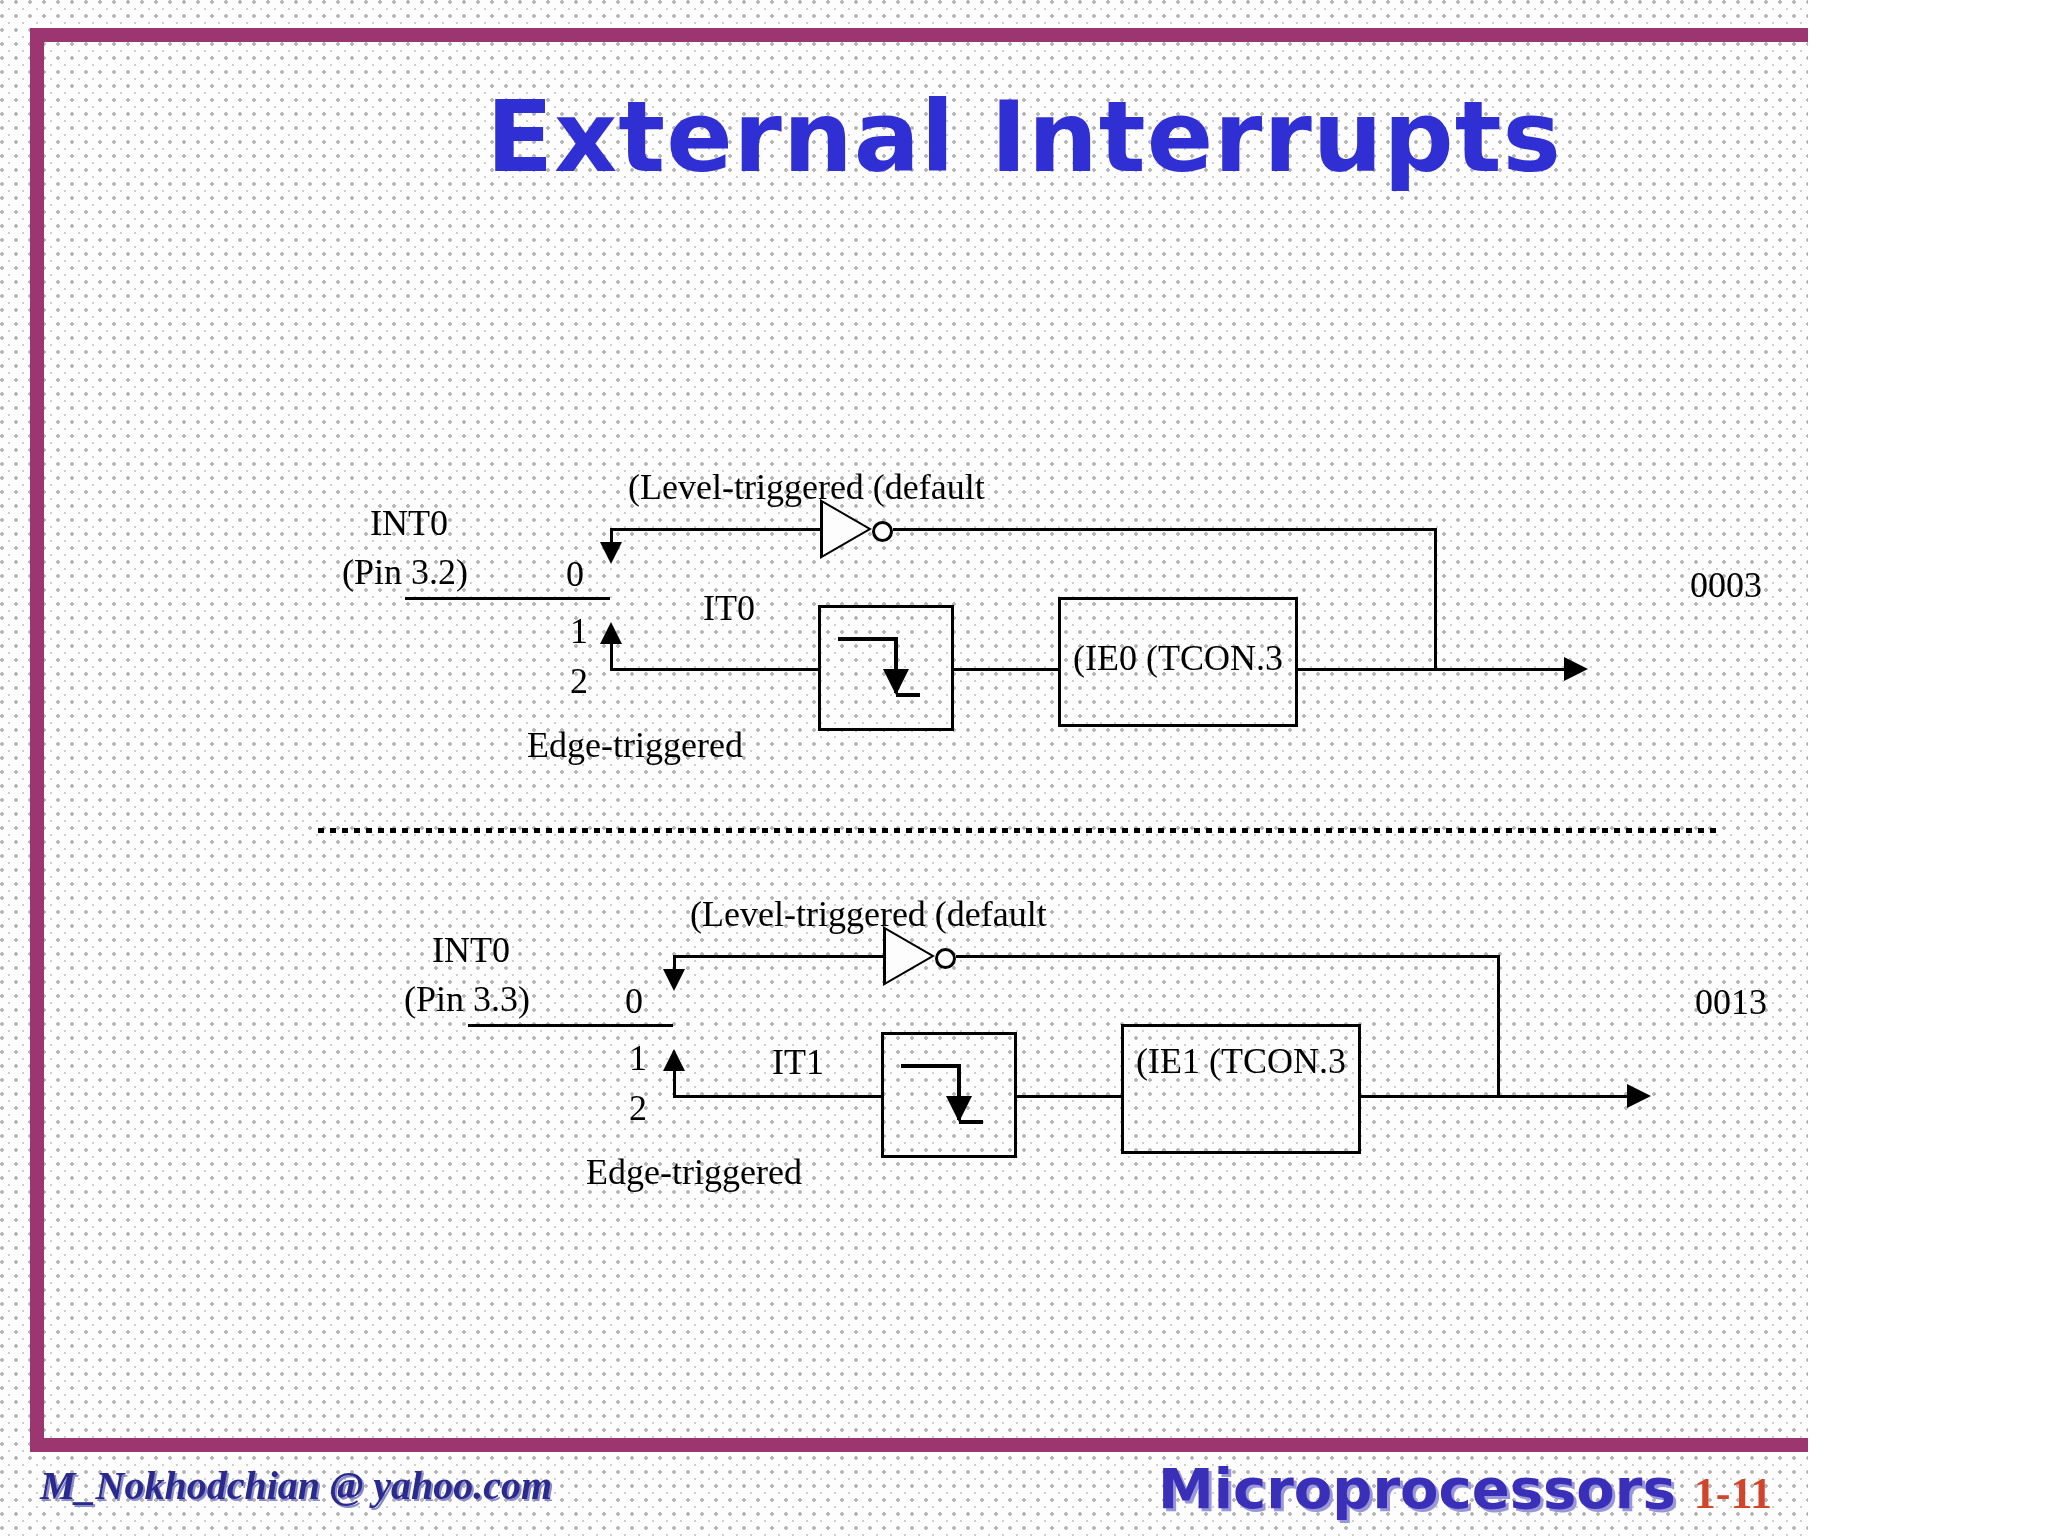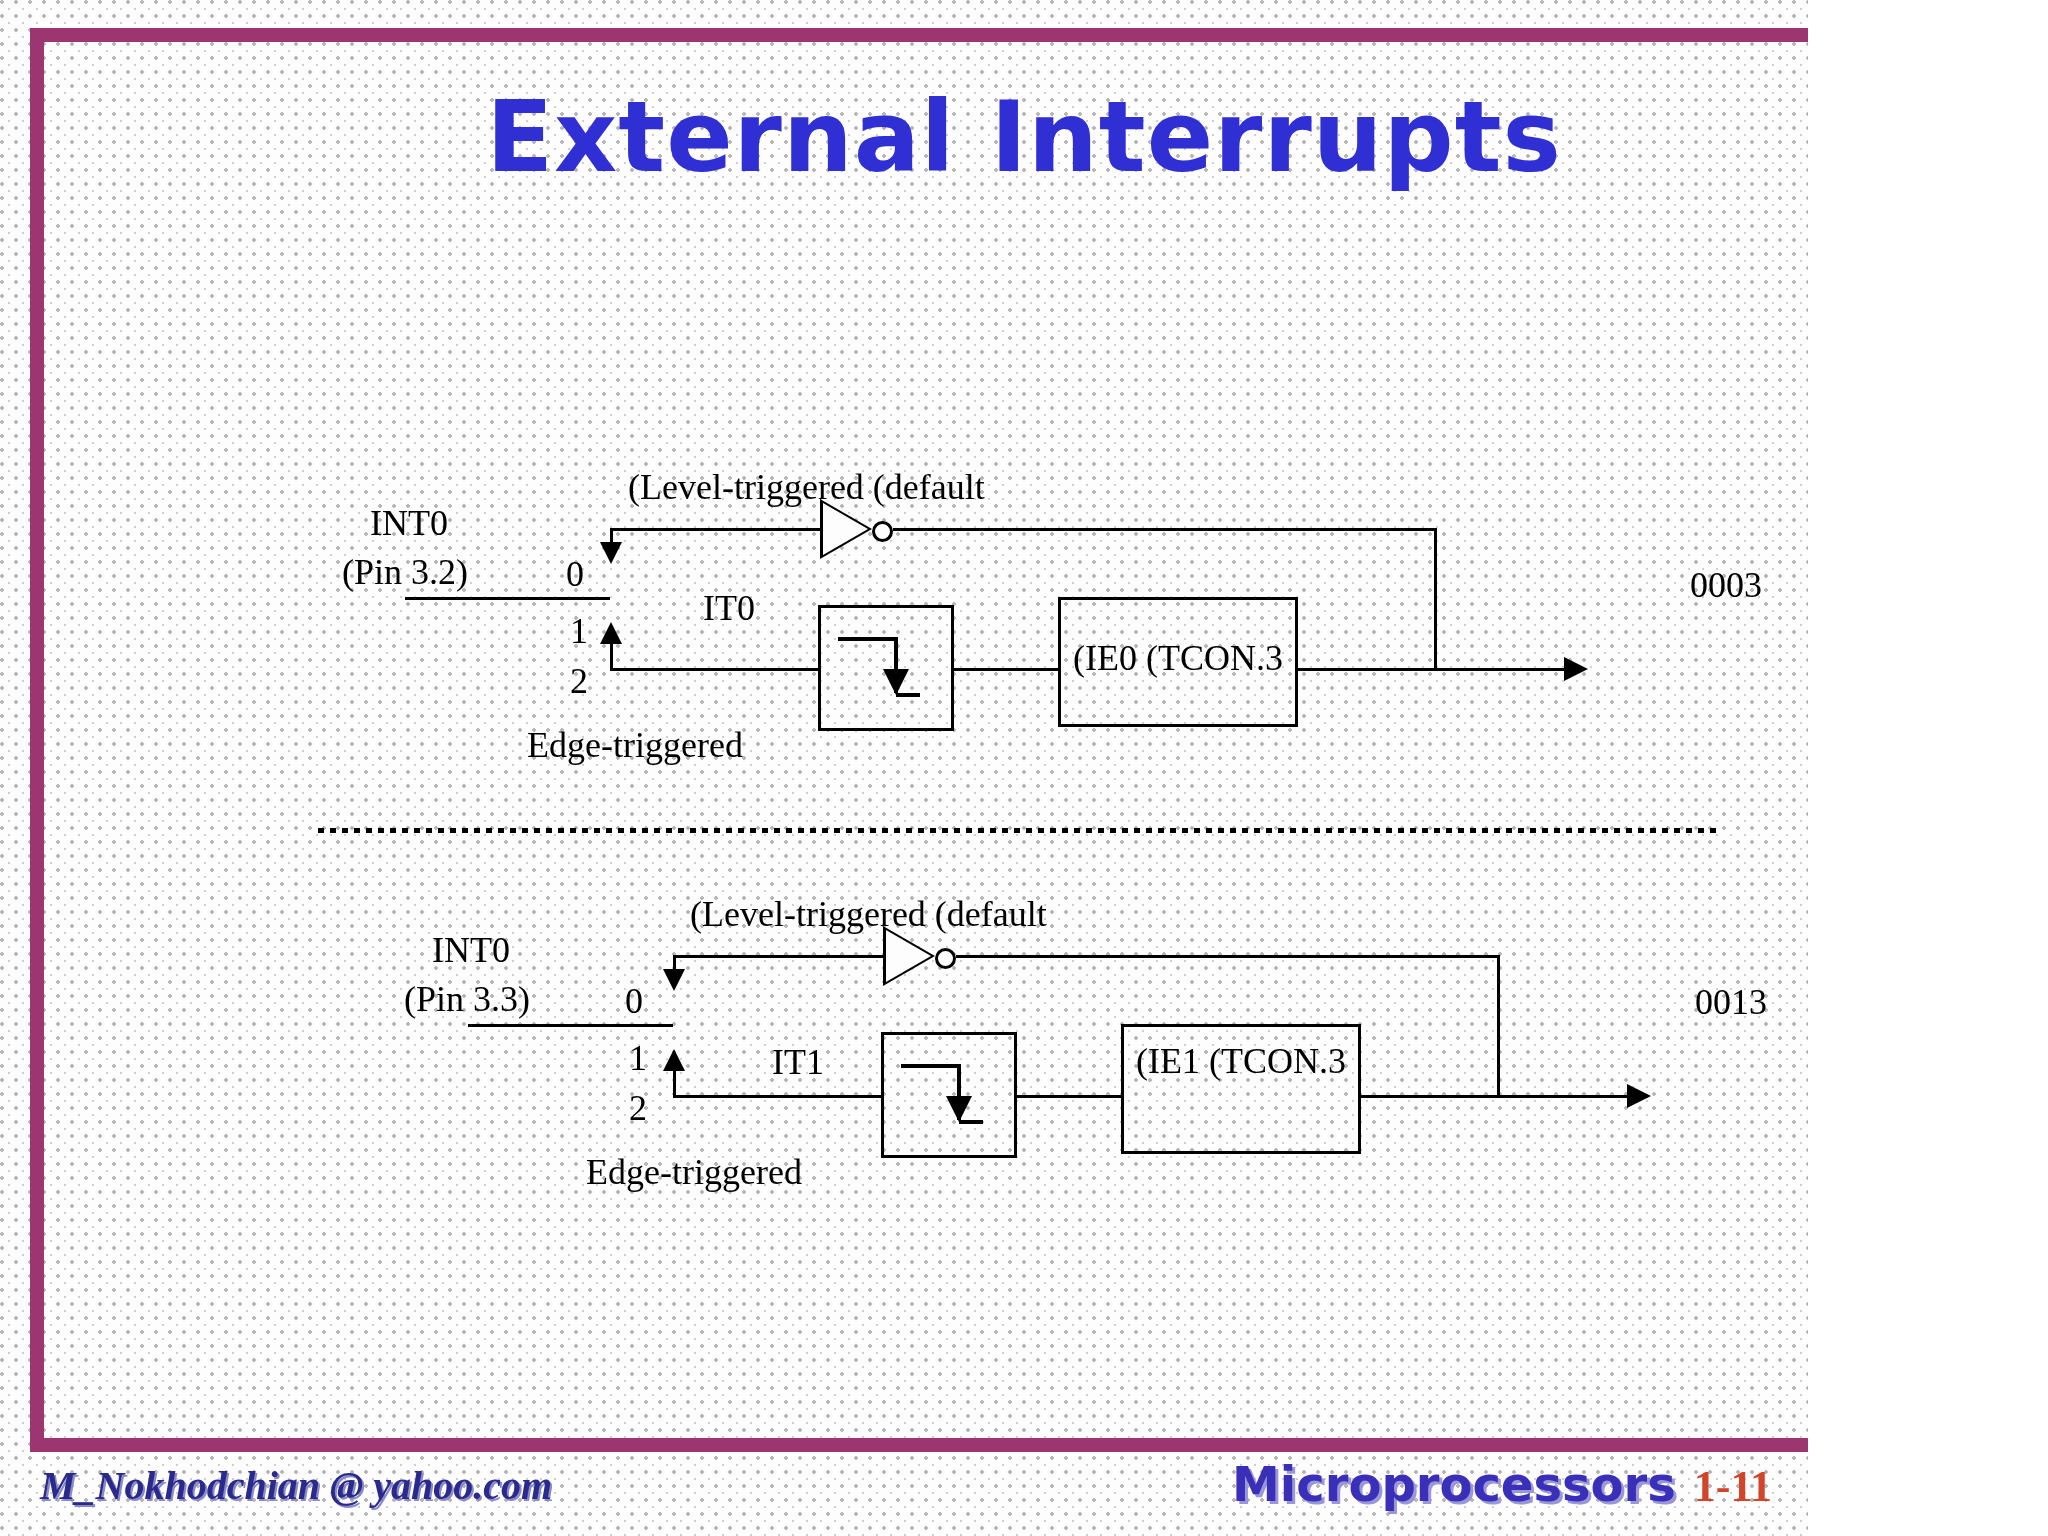--- a/index.html
+++ b/index.html
@@ -177,21 +177,21 @@
   }
   #footer-right {
     position: absolute;
     right: 36px;
     top: 1456px;
     white-space: nowrap;
   }
   #footer-course {
     font-family: "DejaVu Sans", sans-serif;
     font-weight: bold;
-    font-size: 48px;
+    font-size: 56px;
     color: #3a2fb8;
     text-shadow: 3px 3px 0 #9a97d8;
   }
   #footer-page {
     font-family: "Liberation Serif", serif;
     font-weight: bold;
     font-size: 44px;
     color: #d1452a;
     margin-left: 18px;
   }

